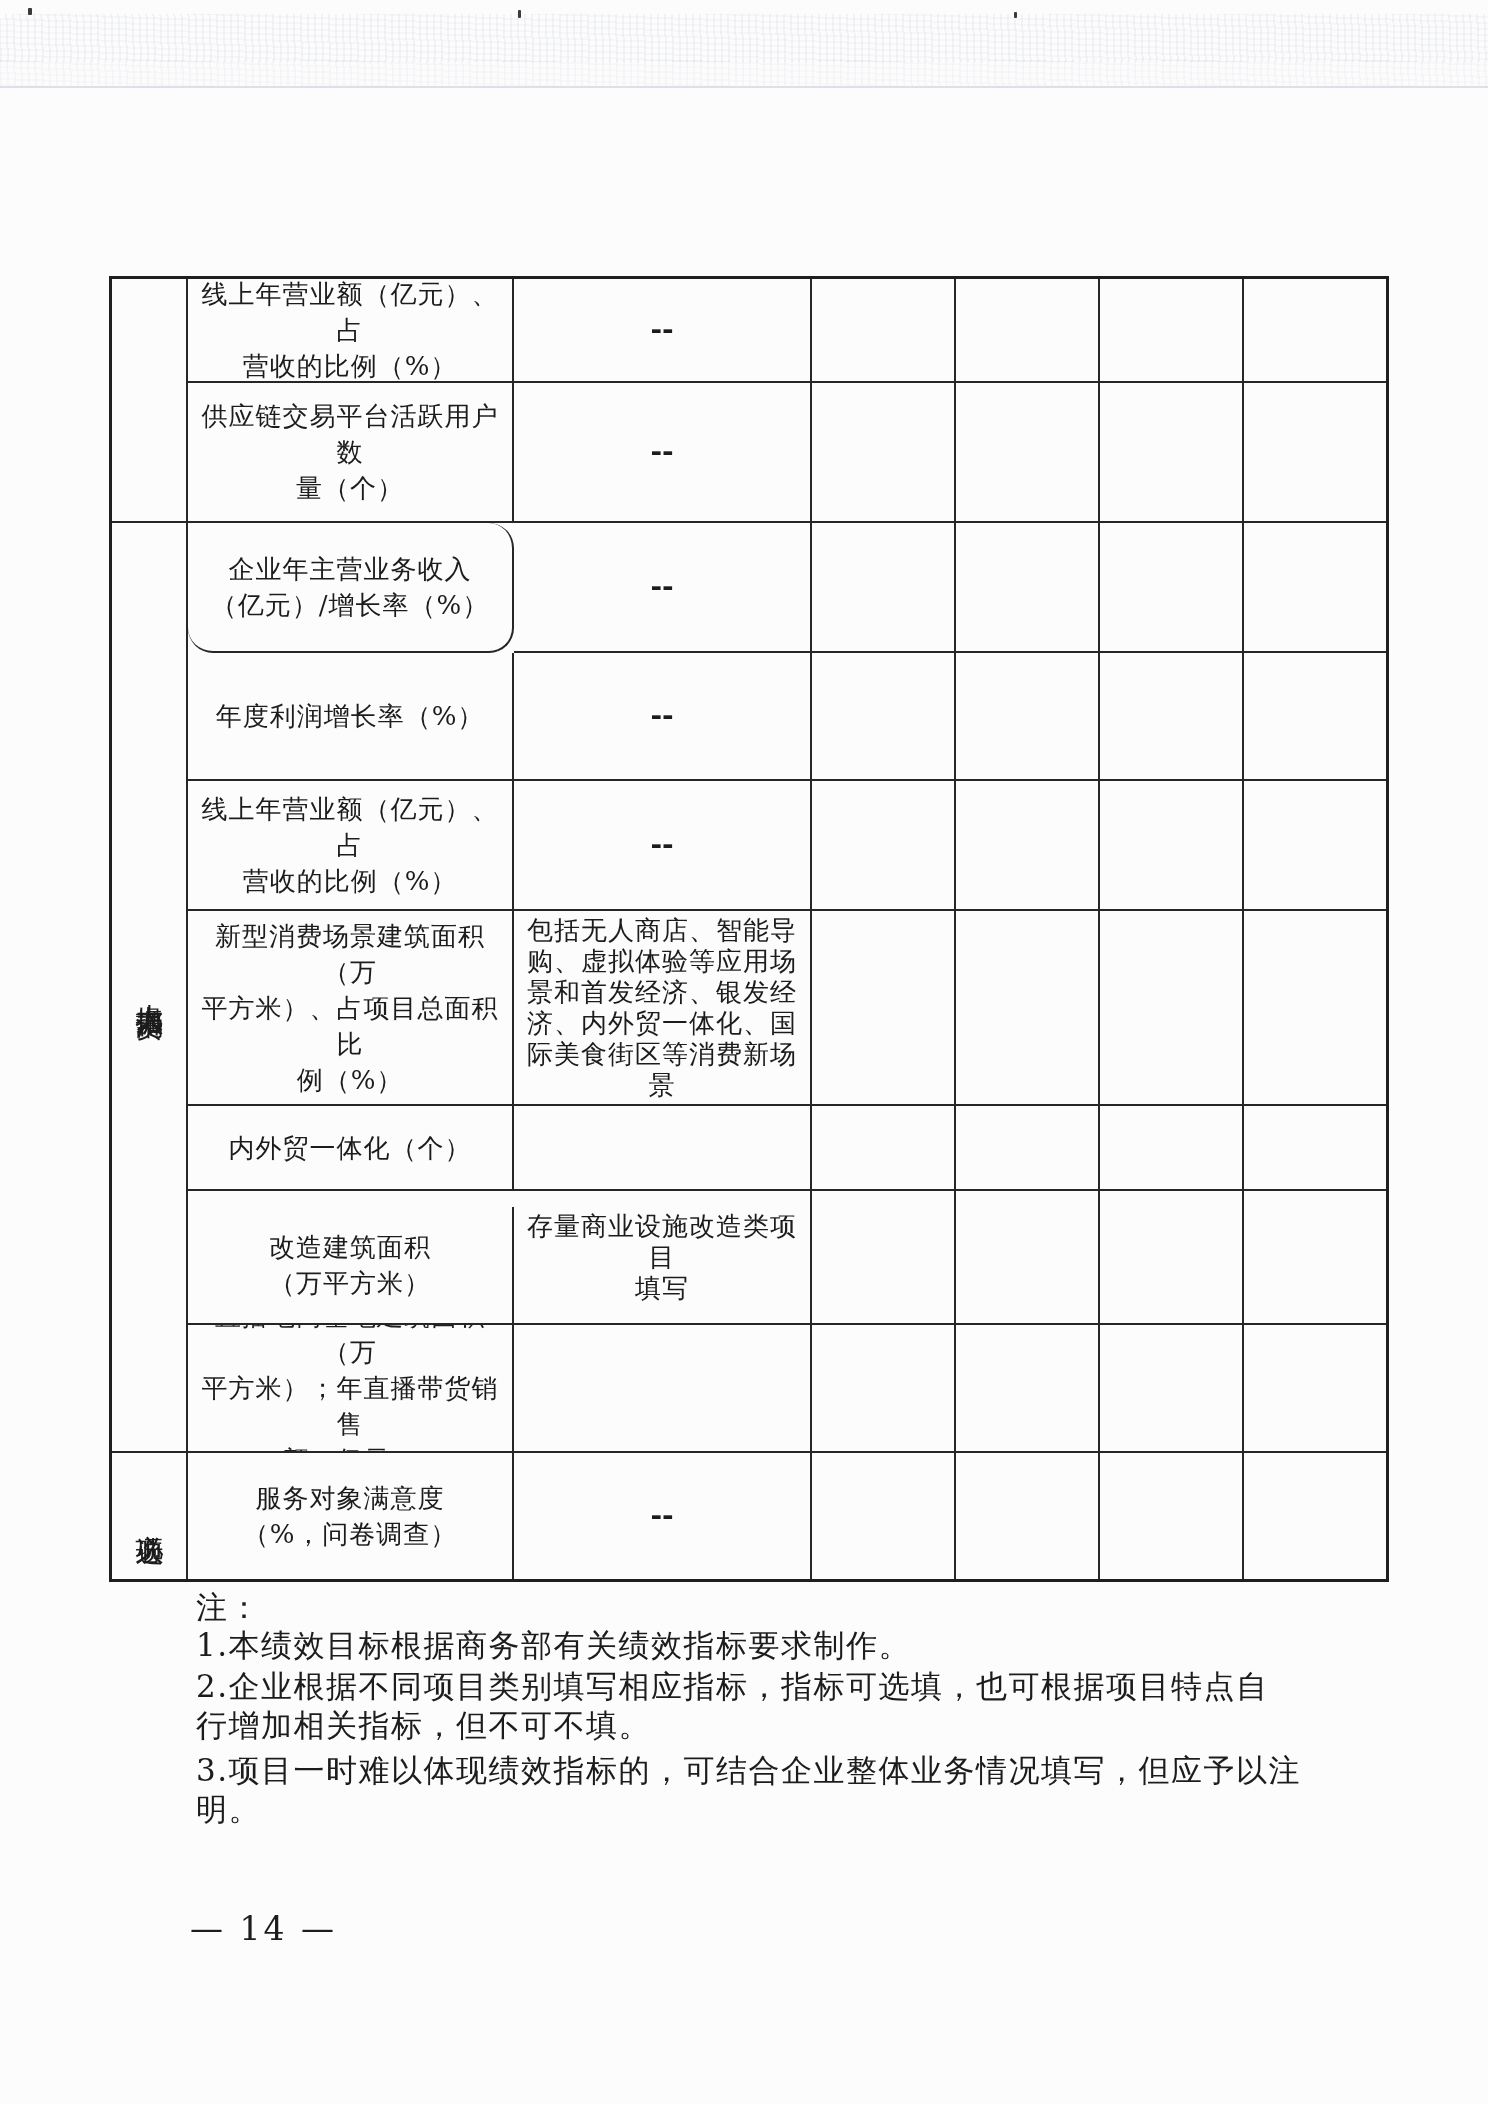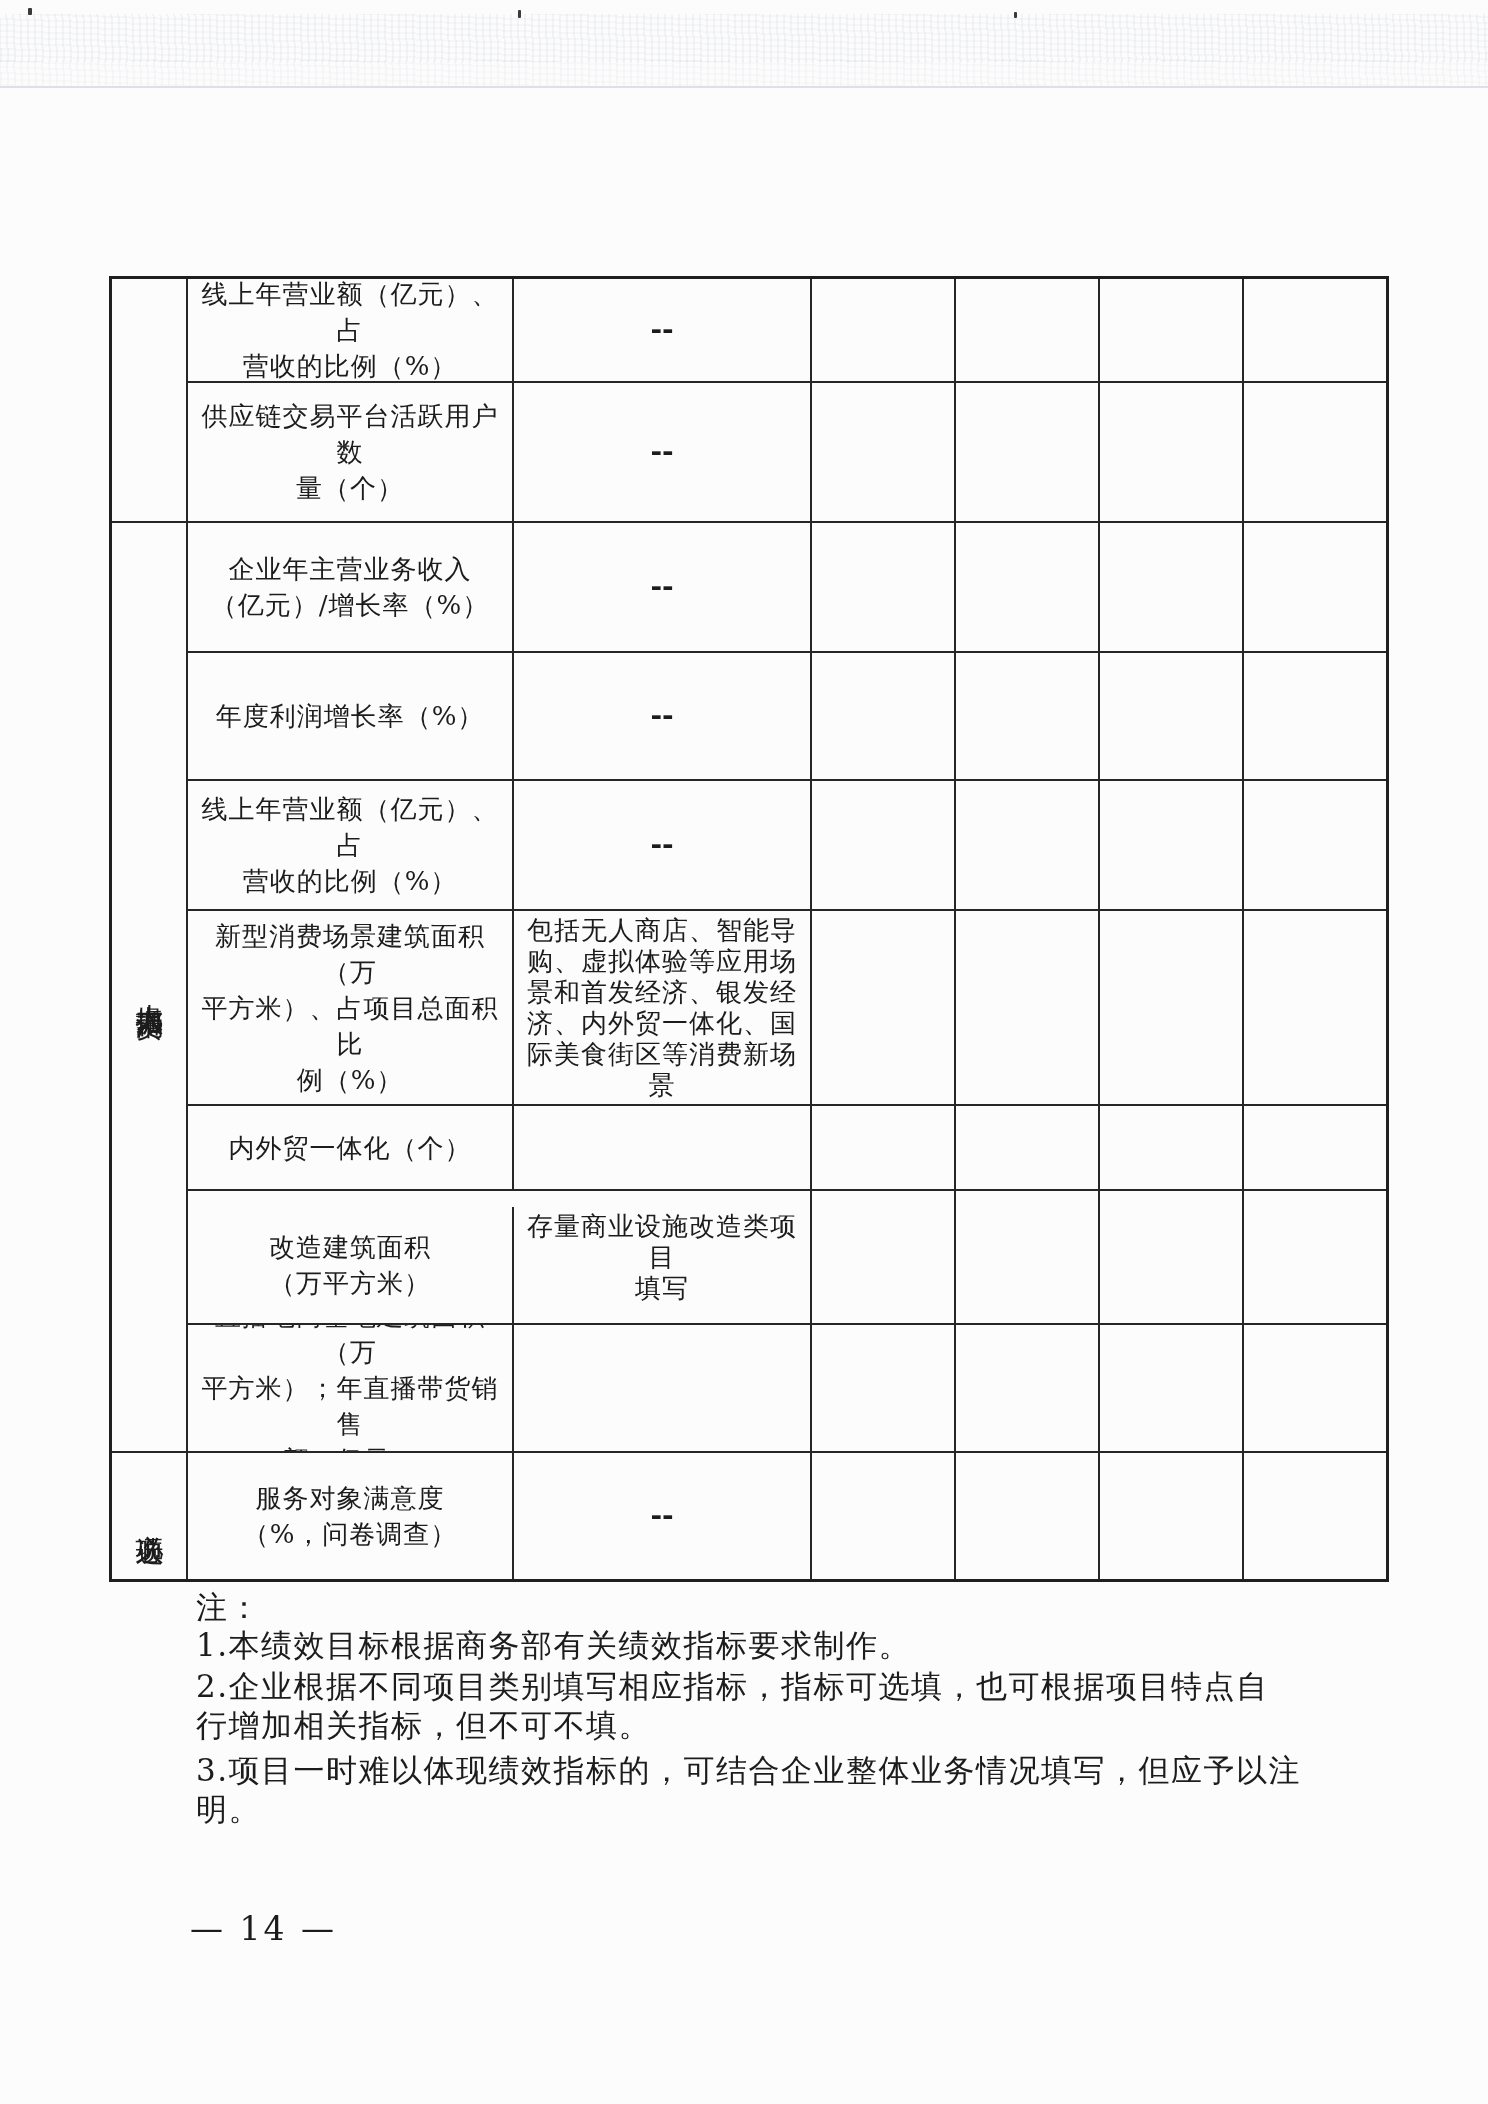--- a/index.html
+++ b/index.html
@@ -101,21 +101,21 @@
     <div class="cell e" style="grid-column:7; grid-row:1;"></div>
 
     <div class="cell" style="grid-column:2; grid-row:2;">供应链交易平台活跃用户数
 量（个）</div>
     <div class="cell dashcell" style="grid-column:3; grid-row:2;">--</div>
     <div class="cell" style="grid-column:4; grid-row:2;"></div>
     <div class="cell" style="grid-column:5; grid-row:2;"></div>
     <div class="cell" style="grid-column:6; grid-row:2;"></div>
     <div class="cell e" style="grid-column:7; grid-row:2;"></div>
 
-    <div class="cell" style="grid-column:2; grid-row:3;">企业年主营业务收入
+    <div class="cell" style="grid-column:2; grid-row:3;border-radius:25px;">企业年主营业务收入
 （亿元）/增长率（%）</div>
     <div class="cell dashcell" style="grid-column:3; grid-row:3;">--</div>
     <div class="cell" style="grid-column:4; grid-row:3;"></div>
     <div class="cell" style="grid-column:5; grid-row:3;"></div>
     <div class="cell" style="grid-column:6; grid-row:3;"></div>
     <div class="cell e" style="grid-column:7; grid-row:3;"></div>
 
     <div class="cell" style="grid-column:2; grid-row:4;text-align:center;">年度利润增长率（%）</div>
     <div class="cell dashcell" style="grid-column:3; grid-row:4;">--</div>
     <div class="cell" style="grid-column:4; grid-row:4;"></div>

